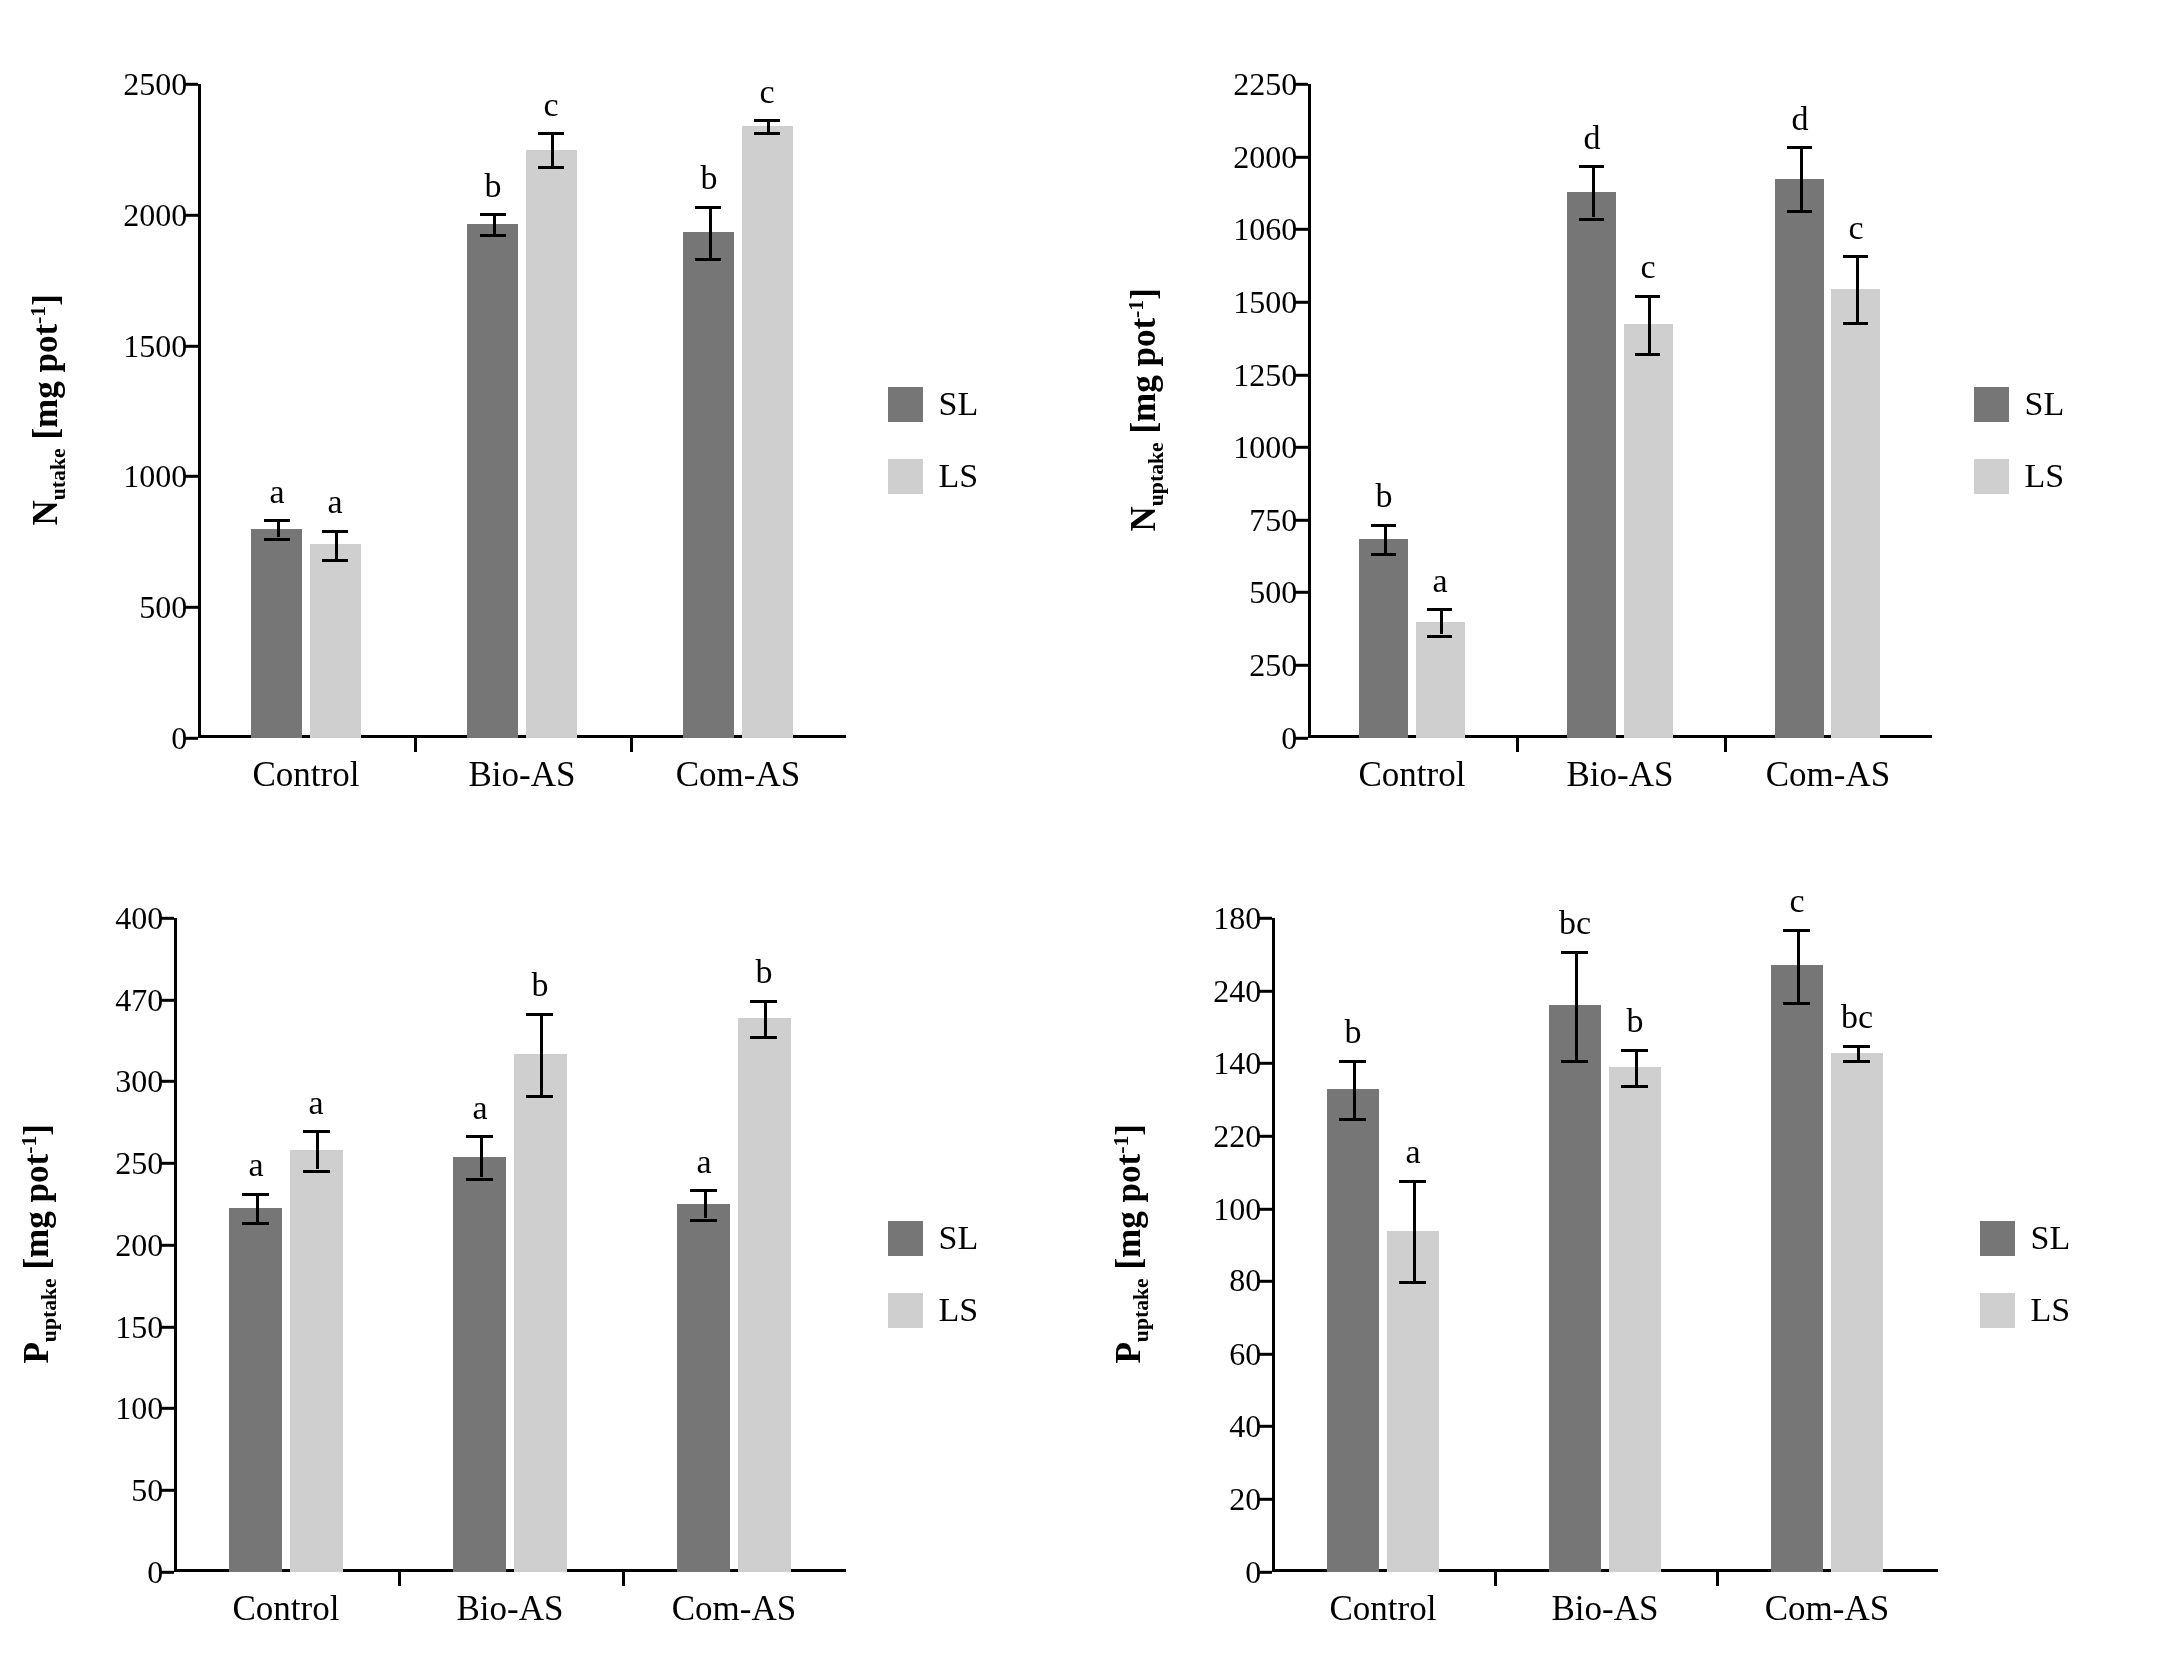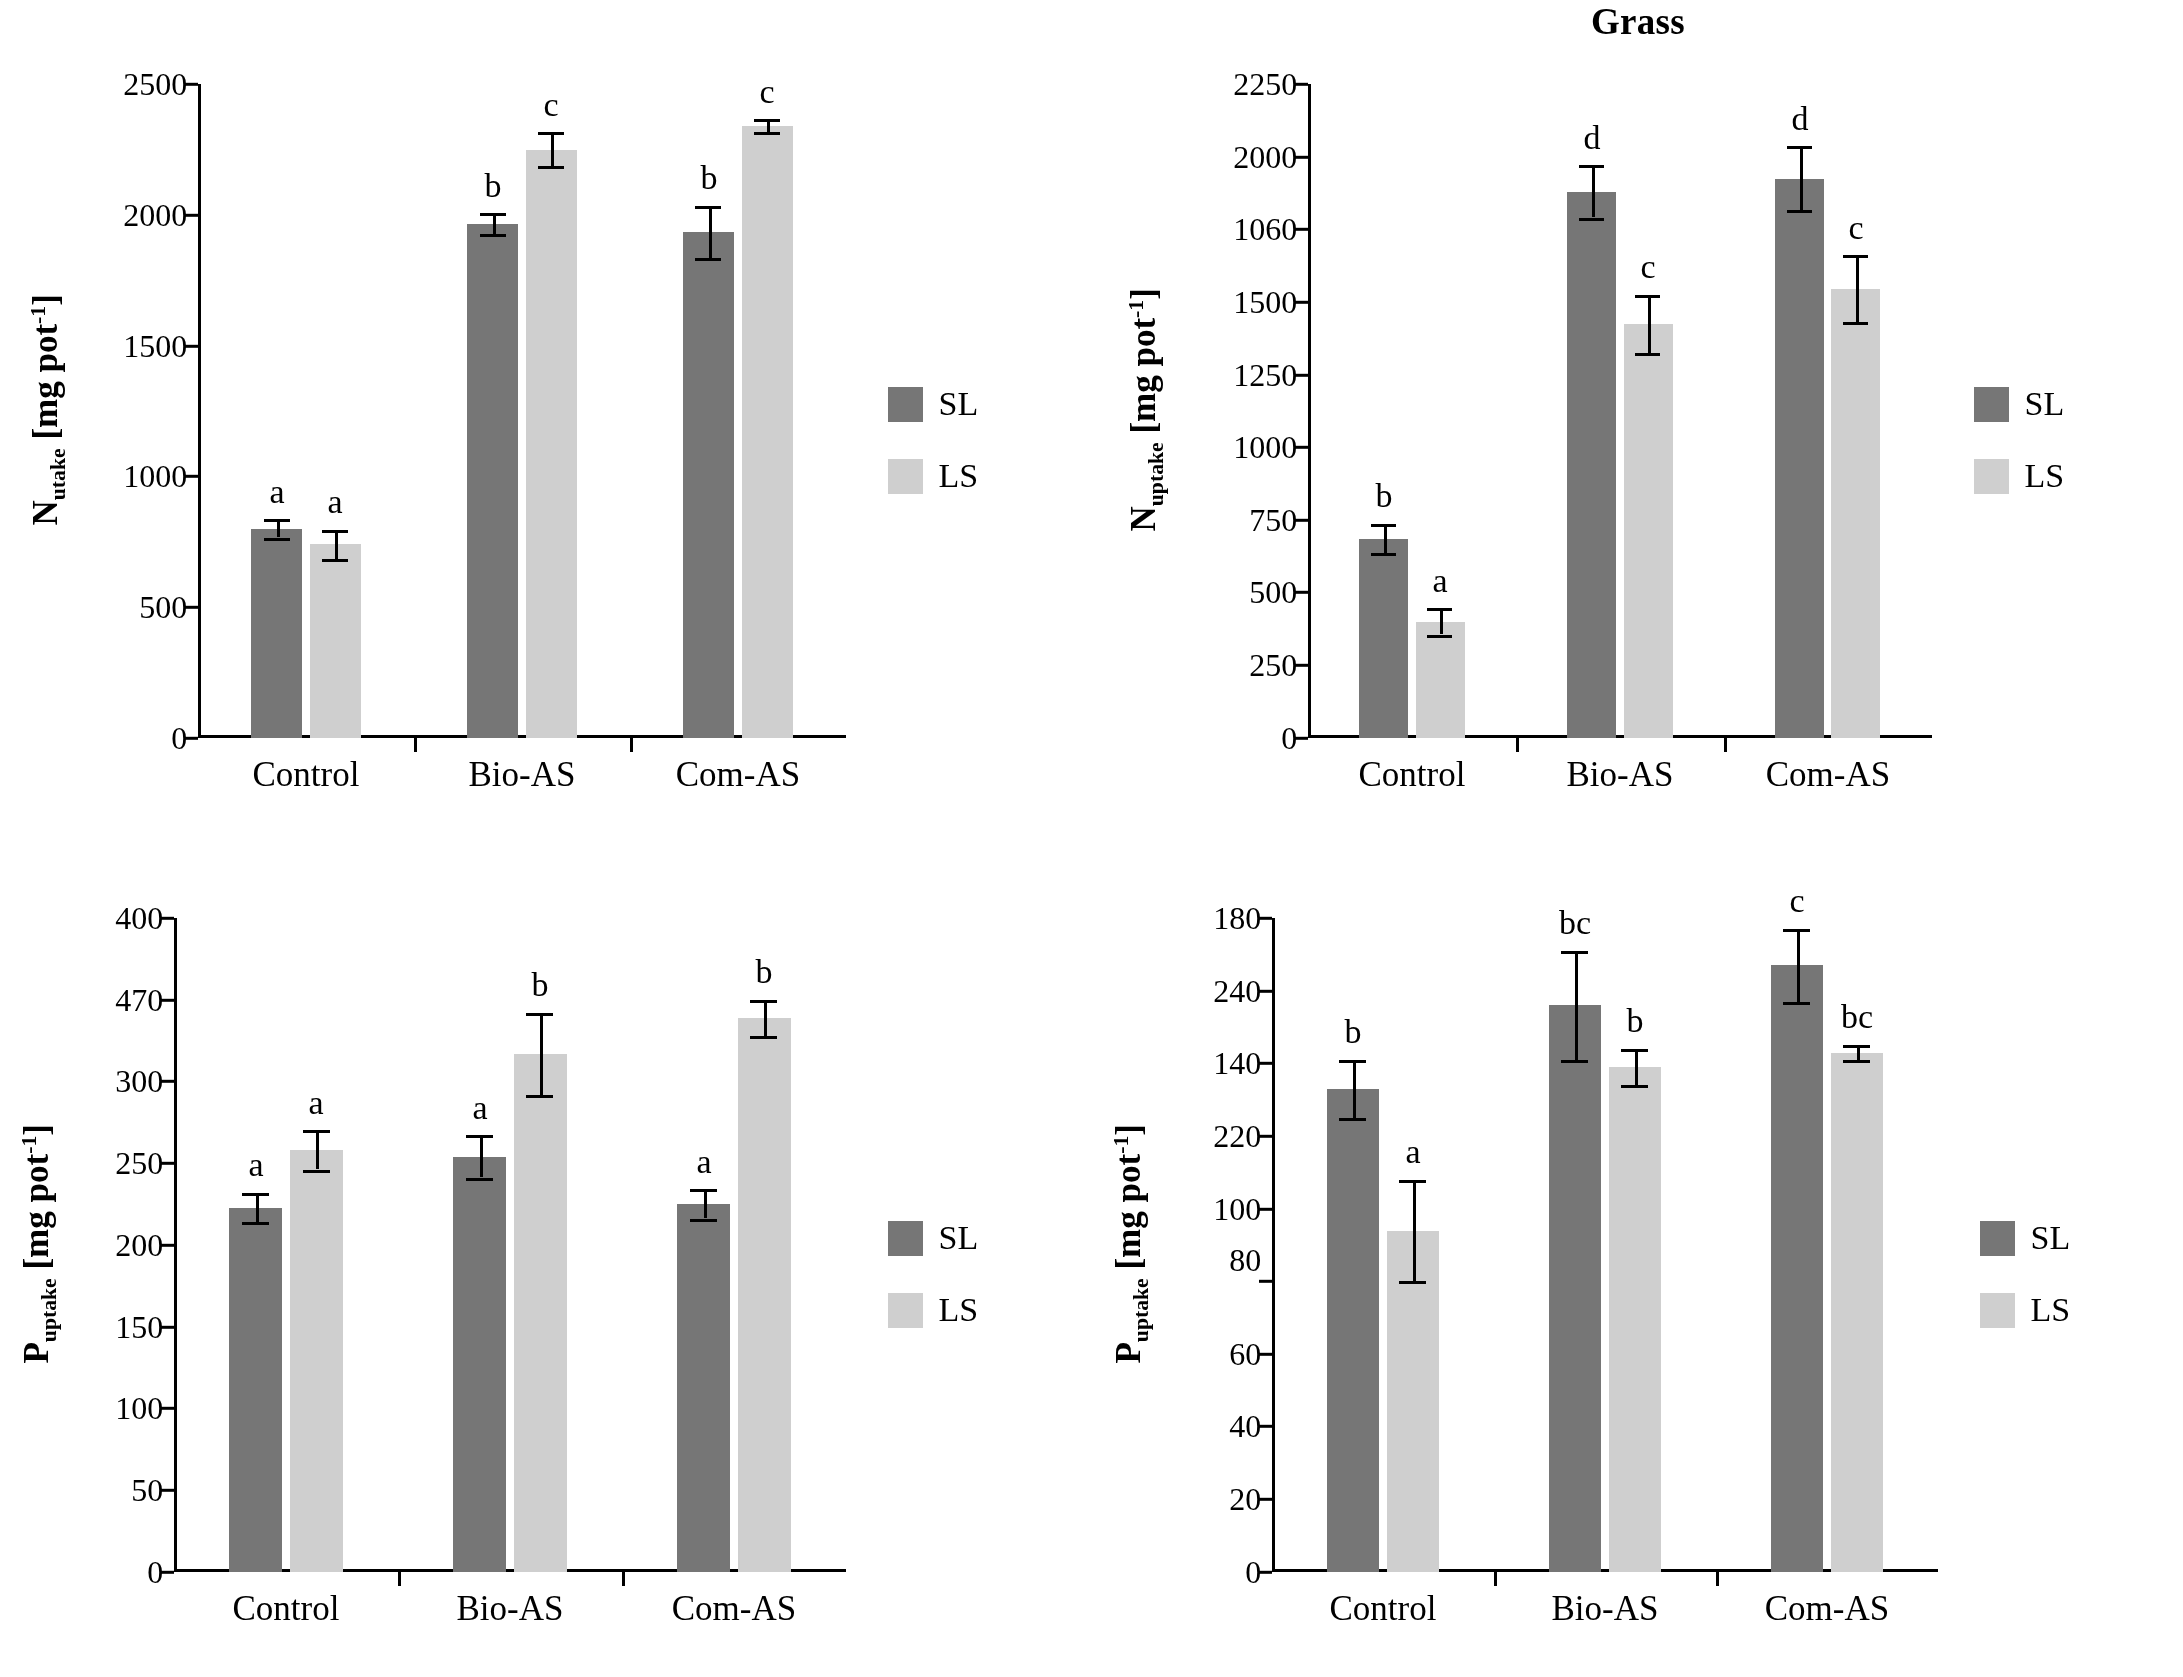--- a/index.html
+++ b/index.html
@@ -197,21 +197,20 @@
           <span>SL</span>
         </div>
         <div class="legend-row">
           <span class="legend-swatch ls"></span>
           <span>LS</span>
         </div>
       </div>
     </div>
 
   <div class="panel" id="panel-1" style="left:1092px; top:0px; width:1092px; height:840px;">
-    <div class="panel-title">Grass</div>
   <div class="plot" style="left: 216px; top: 84px; width: 624px; height: 654px;">
         <div class="axis-frame"></div>
         <div class="ytick" style="top: 654px;">0</div>
         <div class="ytick-mark" style="top: 654px;"></div>
         <div class="ytick" style="top: 581px;">250</div>
         <div class="ytick-mark" style="top: 581px;"></div>
         <div class="ytick" style="top: 508px;">500</div>
         <div class="ytick-mark" style="top: 508px;"></div>
         <div class="ytick" style="top: 436px;">750</div>
         <div class="ytick-mark" style="top: 436px;"></div>
@@ -350,21 +349,21 @@
       <div class="plot" style="left: 180px; top: 78px; width: 666px; height: 654px;">
         <div class="axis-frame"></div>
         <div class="ytick" style="top: 654px;">0</div>
         <div class="ytick-mark" style="top: 654px;"></div>
         <div class="ytick" style="top: 581px;">20</div>
         <div class="ytick-mark" style="top: 581px;"></div>
         <div class="ytick" style="top: 508px;">40</div>
         <div class="ytick-mark" style="top: 508px;"></div>
         <div class="ytick" style="top: 436px;">60</div>
         <div class="ytick-mark" style="top: 436px;"></div>
-        <div class="ytick" style="top: 342px;">80</div>
+        <div class="ytick" style="top: 362px;">80</div>
         <div class="ytick-mark" style="top: 363px;"></div>
         <div class="ytick" style="top: 291px;">100</div>
         <div class="ytick-mark" style="top: 291px;"></div>
         <div class="ytick" style="top: 218px;">220</div>
         <div class="ytick-mark" style="top: 218px;"></div>
         <div class="ytick" style="top: 145px;">140</div>
         <div class="ytick-mark" style="top: 145px;"></div>
         <div class="ytick" style="top: 73px;">240</div>
         <div class="ytick-mark" style="top: 73px;"></div>
         <div class="ytick" style="top: 0px;">180</div>

